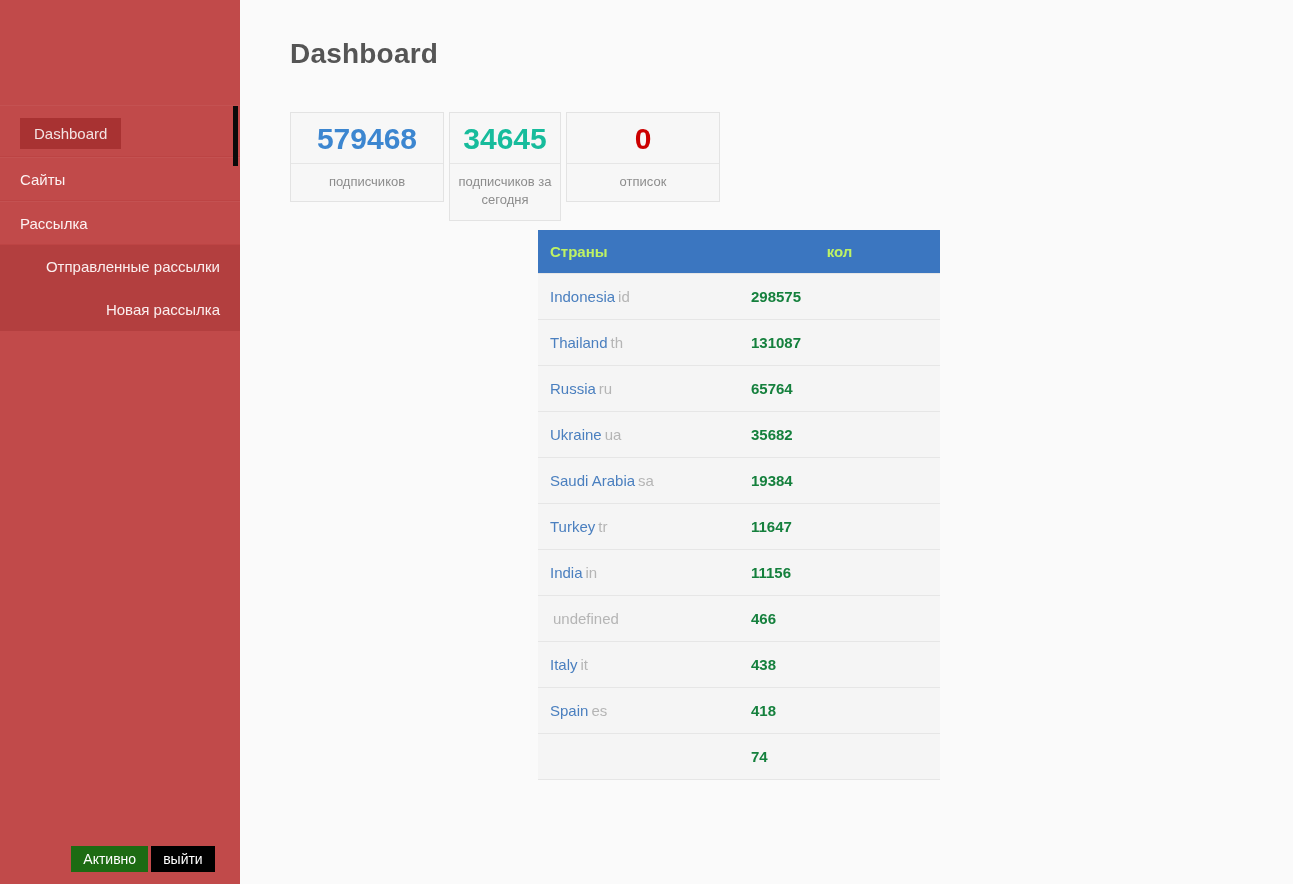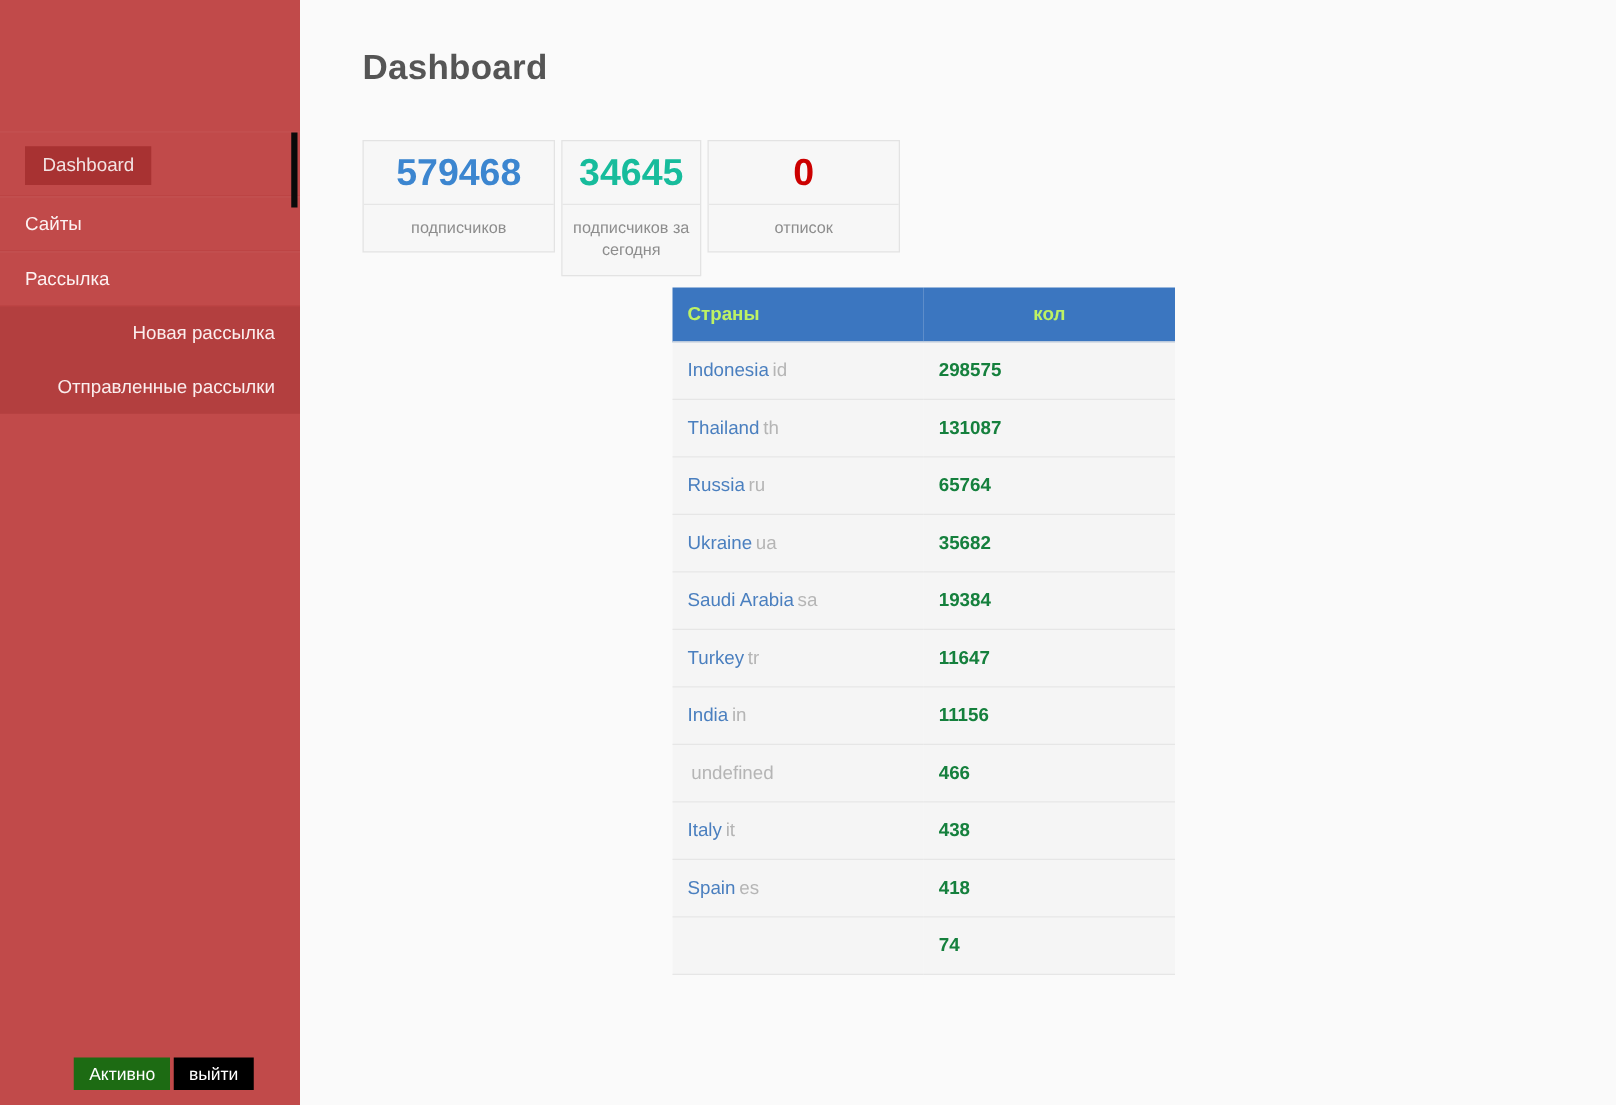--- a/index.html
+++ b/index.html
@@ -83,21 +83,21 @@
   #side-scroll-thumb {
     position: absolute;
     left: 0; top: 106px;
     width: 5px; height: 60px;
     background: #0a0a0a;
   }
 
   
   #side-footer {
     position: absolute;
-    left: 0; bottom: 12px;
+    left: 12px; bottom: 12px;
     width: 276px;
     text-align: center;
     padding-right: 14px;
   }
   .btn-active {
     display: inline-block;
     background: #1d6b13;
     color: #ffffff;
     font-size: 14px;
     padding: 5px 12px;
@@ -215,24 +215,24 @@
       <li class="nav-item">
         <span>Сайты</span>
       </li>
       <li class="nav-item">
         <span>Рассылка</span>
       </li>
     </ul>
 
     <ul class="submenu">
       <li class="submenu-item">
+        <span>Отправленные рассылки</span>
+      </li>
+      <li class="submenu-item">
         <span>Новая рассылка</span>
-      </li>
-      <li class="submenu-item">
-        <span>Отправленные рассылки</span>
       </li>
     </ul>
 
     <div id="side-scrollbar">
       <div id="side-scroll-thumb"></div>
     </div>
 
     <div id="side-footer">
       <button class="btn-active">Активно</button><button class="btn-logout">выйти</button>
     </div>

